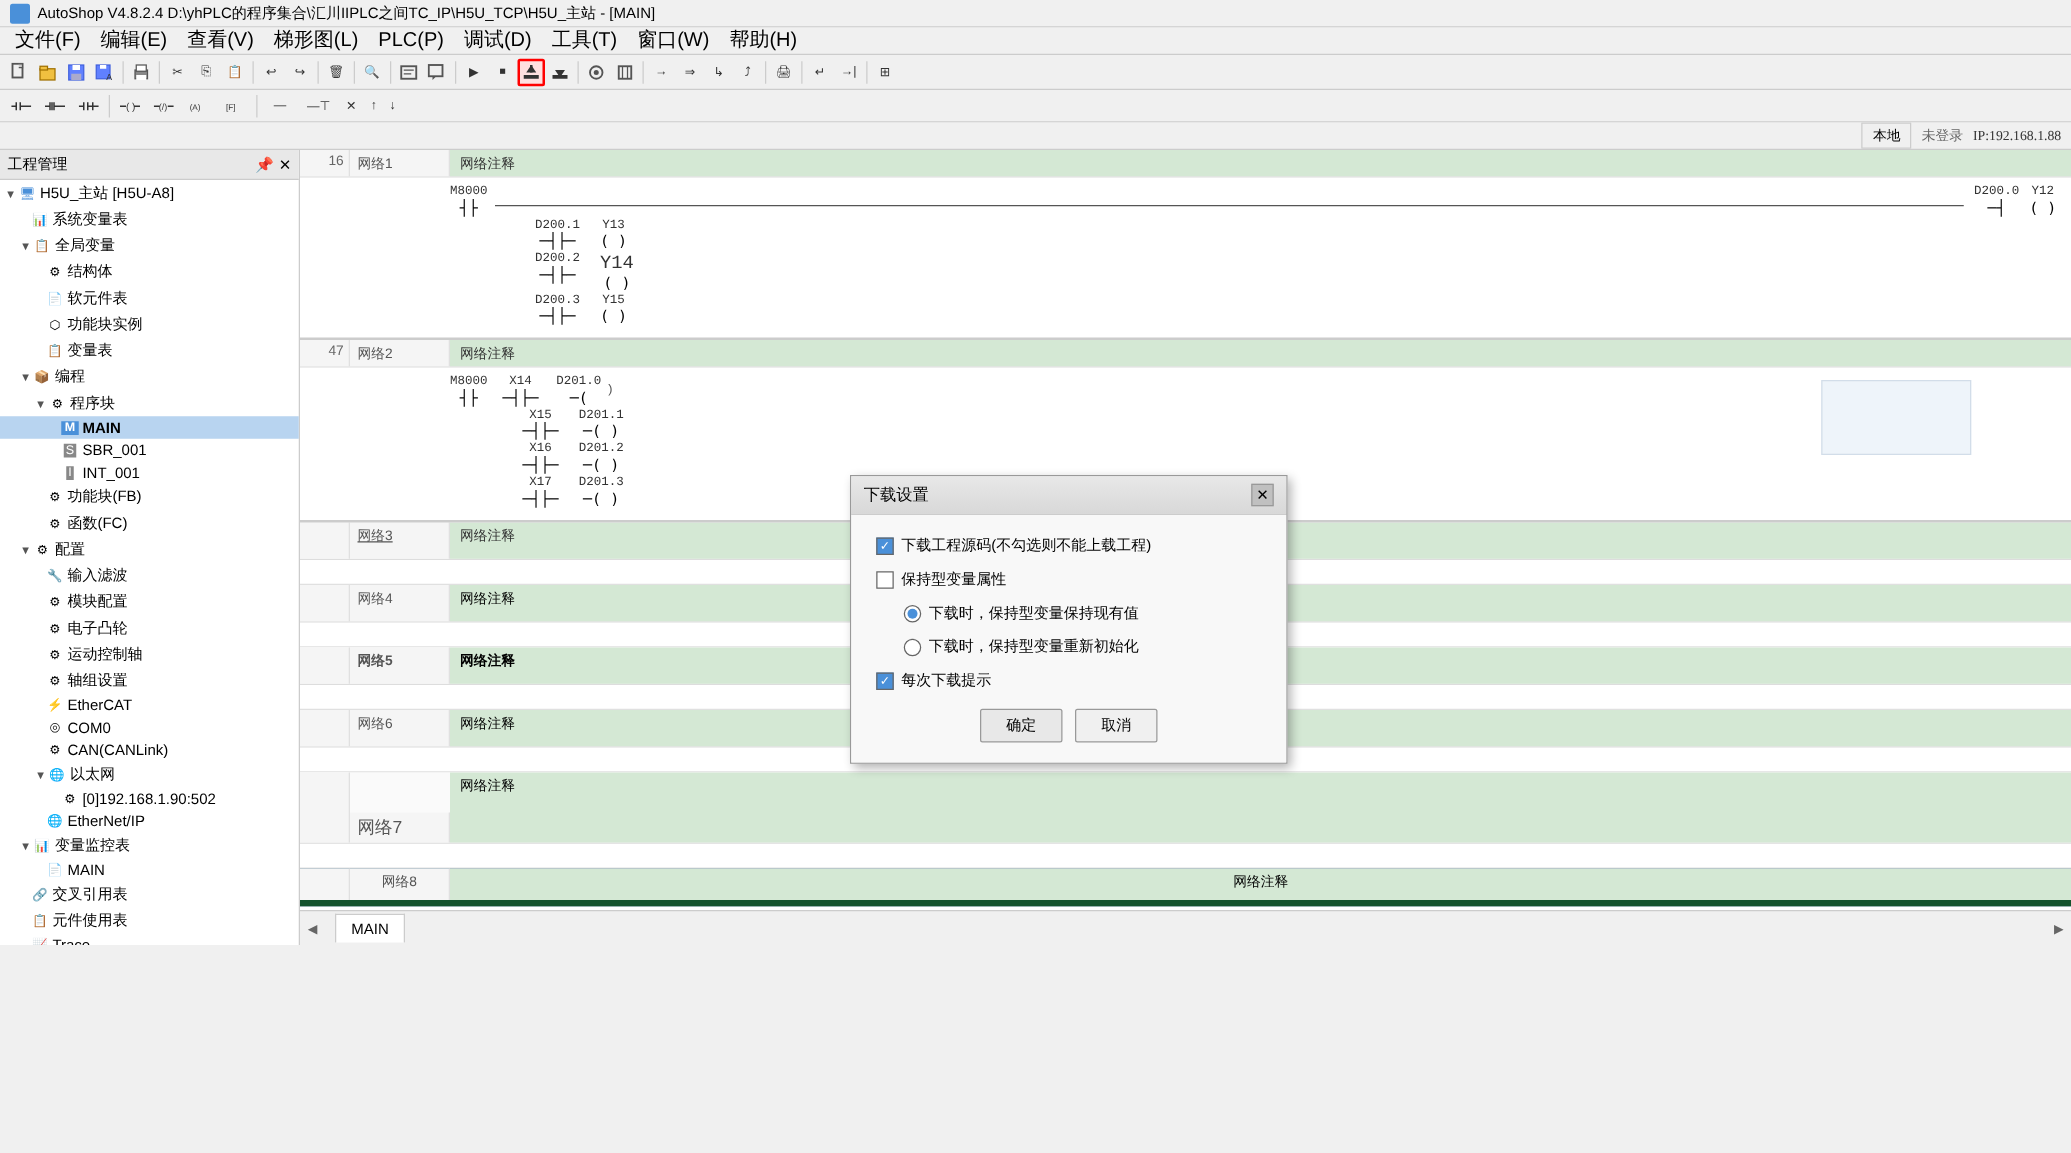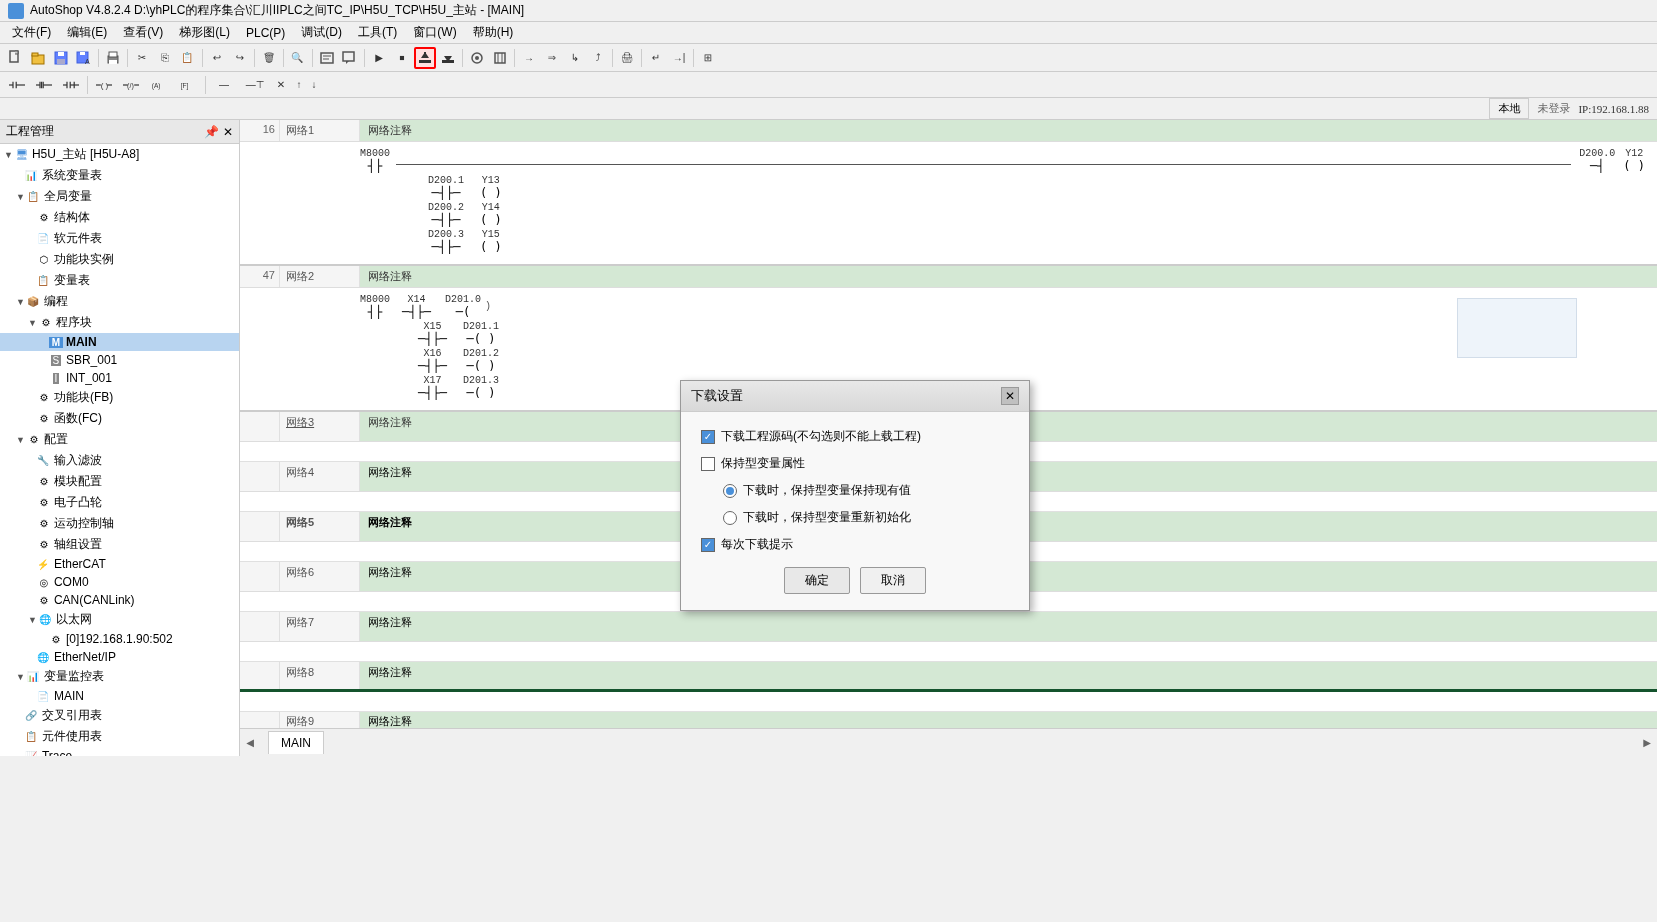--- a/index.html
+++ b/index.html
@@ -4,21 +4,21 @@
   <style>
     * { margin: 0; padding: 0; box-sizing: border-box; }
     body { font-family: 'Microsoft YaHei', SimSun, Arial, sans-serif; font-size: 12px; background: #f0f0f0; width: 1657px; height: 922px; overflow: hidden; }
     
     
     .title-bar { background: #f0f0f0; height: 22px; display: flex; align-items: center; padding: 0 8px; border-bottom: 1px solid #ccc; font-size: 12px; }
     .title-bar-icon { width: 16px; height: 16px; background: #4a90d9; margin-right: 6px; border-radius: 2px; }
     
     
     .menu-bar { background: #f0f0f0; height: 22px; display: flex; align-items: center; padding: 0 4px; border-bottom: 1px solid #ccc; }
-    .menu-item { padding: 2px 8px; cursor: pointer; font-size: 12px; }
+    .menu-item { padding: 2px 8px; cursor: pointer; font-size: 16px; }
     
     
     .toolbar { background: #f0f0f0; height: 28px; display: flex; align-items: center; padding: 0 4px; border-bottom: 1px solid #ccc; gap: 1px; }
     .toolbar-btn { width: 22px; height: 22px; border: 1px solid transparent; border-radius: 2px; cursor: pointer; display: flex; align-items: center; justify-content: center; font-size: 10px; color: #333; background: transparent; }
     .toolbar-btn.highlighted { border: 2px solid red; background: #ffe0e0; }
     .toolbar-separator { width: 1px; height: 18px; background: #ccc; margin: 0 2px; }
     .toolbar-btn svg { width: 16px; height: 16px; }
     
     
     .toolbar2 { background: #f0f0f0; height: 26px; display: flex; align-items: center; padding: 0 4px; border-bottom: 1px solid #ccc; gap: 1px; }
@@ -479,21 +479,21 @@
               <span style="font-size:10px; color:#333;">Y13</span>
               <span style="font-family:monospace;">( )</span>
             </div>
           </div>
           <div style="display:flex; align-items:flex-start; margin:2px 0; padding-left:60px;">
             <div style="display:flex; flex-direction:column; align-items:center; margin:0 8px;">
               <span style="font-size:10px; color:#333;">D200.2</span>
               <span style="font-family:monospace;">─┤├─</span>
             </div>
             <div style="display:flex; flex-direction:column; align-items:center; margin:0 8px;">
-              <span style="font-size:10px; color:#333;">Y14</span>
+              <span style="font-size:15px; color:#333;">Y14</span>
               <span style="font-family:monospace;">( )</span>
             </div>
           </div>
           <div style="display:flex; align-items:center; margin:2px 0; padding-left:60px;">
             <div style="display:flex; flex-direction:column; align-items:center; margin:0 8px;">
               <span style="font-size:10px; color:#333;">D200.3</span>
               <span style="font-family:monospace;">─┤├─</span>
             </div>
             <div style="display:flex; flex-direction:column; align-items:center; margin:0 8px;">
               <span style="font-size:10px; color:#333;">Y15</span>
@@ -581,26 +581,26 @@
 
         <div style="display:flex; border-bottom:1px solid #ddd; background:#fafafa; min-height:30px;">
           <div style="width:40px; border-right:1px solid #e0e0e0; background:#f5f5f5;"></div>
           <div style="width:80px; padding:3px 6px; font-size:11px; color:#555; border-right:1px solid #e0e0e0; background:#f5f5f5;">网络6</div>
           <div style="flex:1; padding:3px 8px; font-size:11px; background:#d4e8d4;">网络注释</div>
         </div>
         <div style="height:20px; border-bottom:1px solid #e0e0e0;"></div>
 
         <div style="display:flex; border-bottom:1px solid #ddd; background:#fafafa; min-height:30px;">
           <div style="width:40px; border-right:1px solid #e0e0e0; background:#f5f5f5;"></div>
-          <div style="width:80px; padding:3px 6px; font-size:11px; color:#555; border-right:1px solid #e0e0e0; background:#f5f5f5;">网络7</div>
+          <div style="width:80px; padding:3px 6px; font-size:14px; color:#555; border-right:1px solid #e0e0e0; background:#f5f5f5;margin-top:32px;">网络7</div>
           <div style="flex:1; padding:3px 8px; font-size:11px; background:#d4e8d4;">网络注释</div>
         </div>
         <div style="height:20px; border-bottom:1px solid #e0e0e0;"></div>
 
-        <div style="display:flex; border-bottom:3px solid #14532d; background:#0c4a6e; min-height:30px;">
+        <div style="display:flex; border-bottom:5px solid #14532d; background:#0c4a6e; min-height:30px;text-align:center;">
           <div style="width:40px; border-right:1px solid #e0e0e0; background:#f5f5f5;"></div>
           <div style="width:80px; padding:3px 6px; font-size:11px; color:#555; border-right:1px solid #e0e0e0; background:#f5f5f5;">网络8</div>
           <div style="flex:1; padding:3px 8px; font-size:11px; background:#d4e8d4;">网络注释</div>
         </div>
         <div style="height:20px; border-bottom:1px solid #e0e0e0;"></div>
 
         <div style="display:flex; border-bottom:1px solid #ddd; background:#fafafa; min-height:20px;">
           <div style="width:40px; border-right:1px solid #e0e0e0; background:#f5f5f5;"></div>
           <div style="width:80px; padding:2px 6px; font-size:11px; color:#555; border-right:1px solid #e0e0e0; background:#f5f5f5;">网络9</div>
           <div style="flex:1; padding:2px 8px; font-size:11px; background:#d4e8d4;">网络注释</div>

